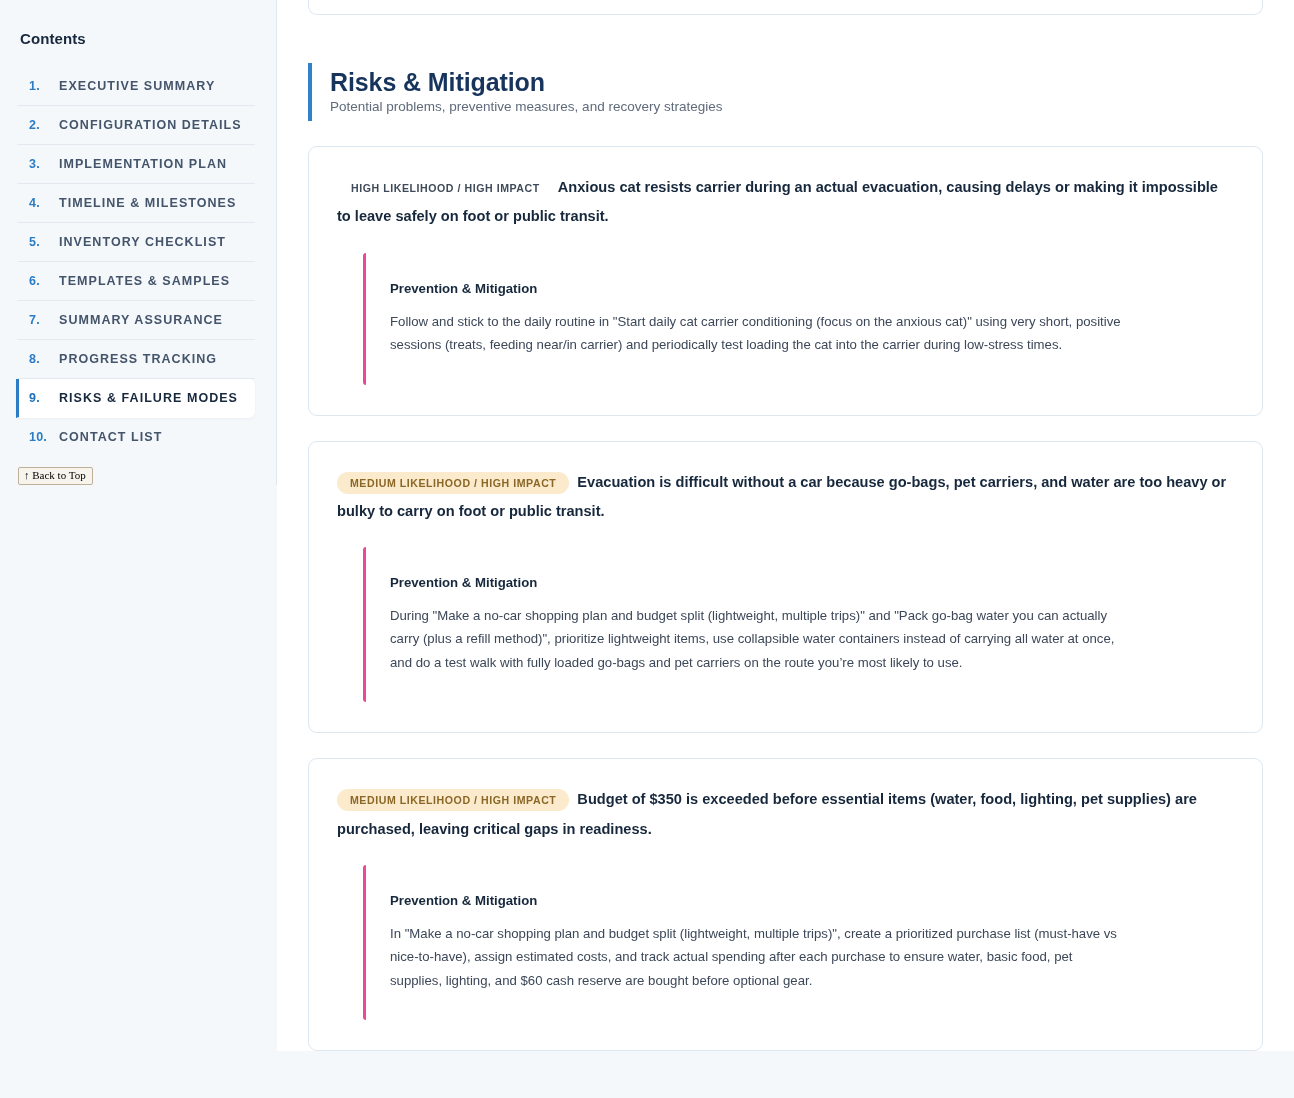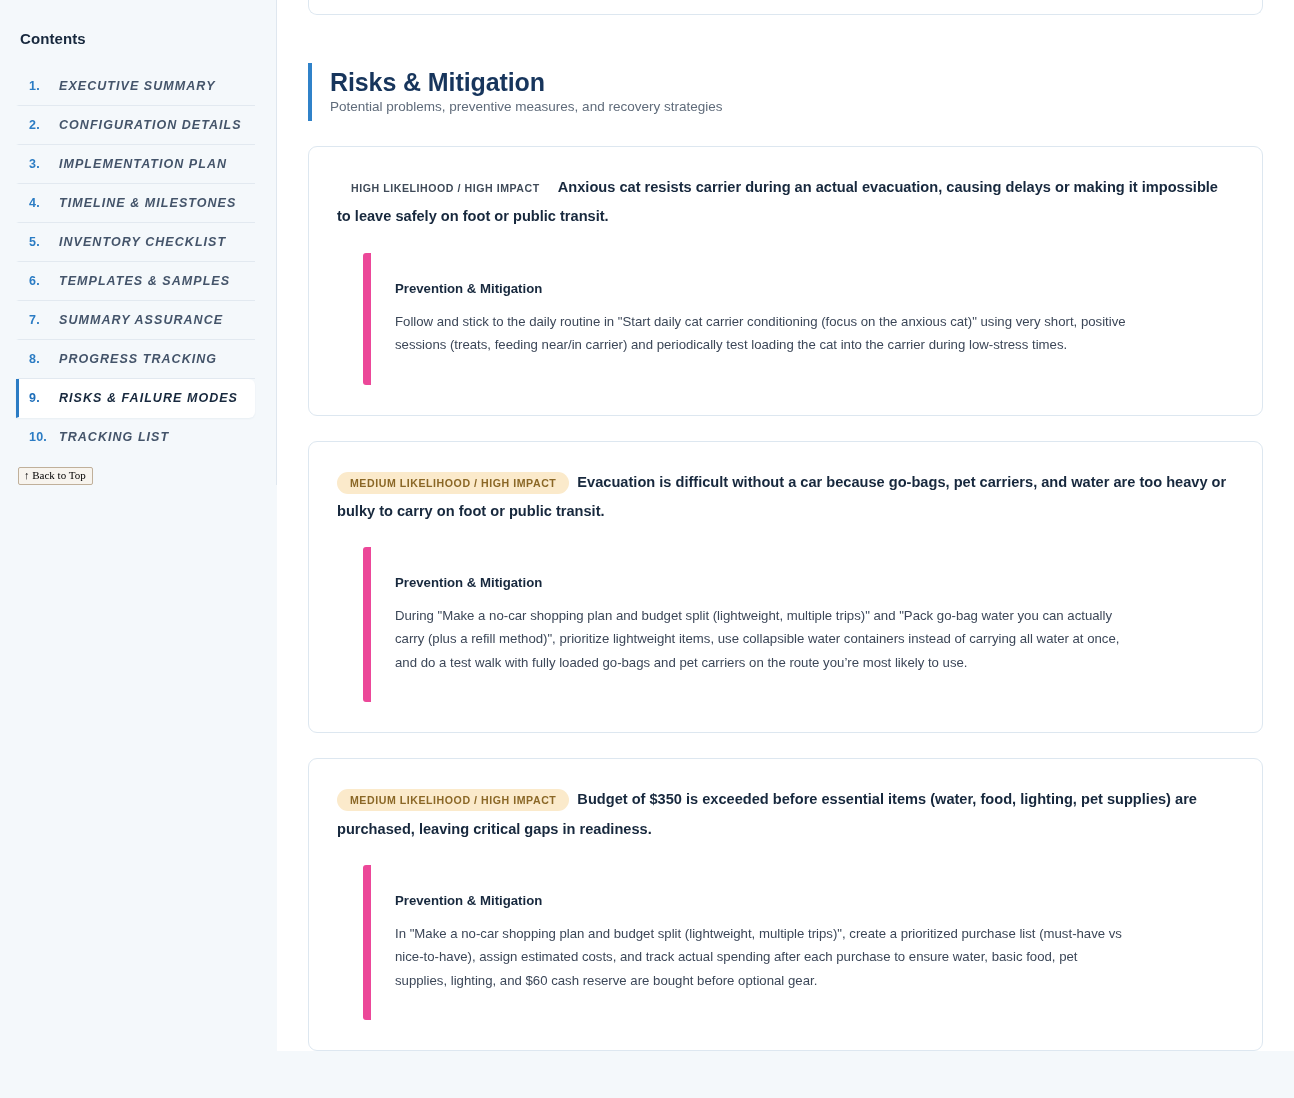--- a/index.html
+++ b/index.html
@@ -63,21 +63,20 @@
     color: #2b7cc4;
     min-width: 19px;
     letter-spacing: .2px;
   }
 
   .toc-label {
     font-size: 12.5px;
     font-weight: bold;
     color: #44546a;
     letter-spacing: 1.05px;
-    font-style: italic;
   }
 
   .toc-item.active {
     background: #ffffff;
     border-left: 3px solid #2b7cc4;
     border-bottom-color: transparent;
     border-radius: 0 6px 6px 0;
     box-shadow: 0 1px 2px rgba(25,60,100,.05);
   }
   .toc-item.active .toc-label { color: #17283d; }
@@ -163,21 +162,21 @@
     color: #3f4a58;
     padding-left: 14px;
     padding-right: 10px;
   }
   .badge.sev-medium {
     background: #fbeacb;
     color: #8a6726;
   }
 
   .mitigation {
-    border-left: 8px solid #ec4899;
+    border-left: 3px solid #ec4899;
     border-radius: 3px;
     margin: 21px 0 0 26px;
     padding: 28px 0 28px 24px;
   }
 
   .mitigation-title {
     font-size: 13.2px;
     font-weight: bold;
     color: #17283d;
     margin-bottom: 14px;
@@ -229,21 +228,21 @@
         <li class="toc-item">
           <span class="toc-num">8.</span>
           <span class="toc-label">PROGRESS TRACKING</span>
         </li>
         <li class="toc-item active">
           <span class="toc-num">9.</span>
           <span class="toc-label">RISKS &amp; FAILURE MODES</span>
         </li>
         <li class="toc-item">
           <span class="toc-num">10.</span>
-          <span class="toc-label">TRACKING LIST</span>
+          <span class="toc-label">CONTACT LIST</span>
         </li>
       </ul>
     <button class="back-to-top">↑ Back to Top</button>
   </aside>
 
   <main class="main">
 
     <div class="prev-card-stub"></div>
 
     <div class="section-header">

